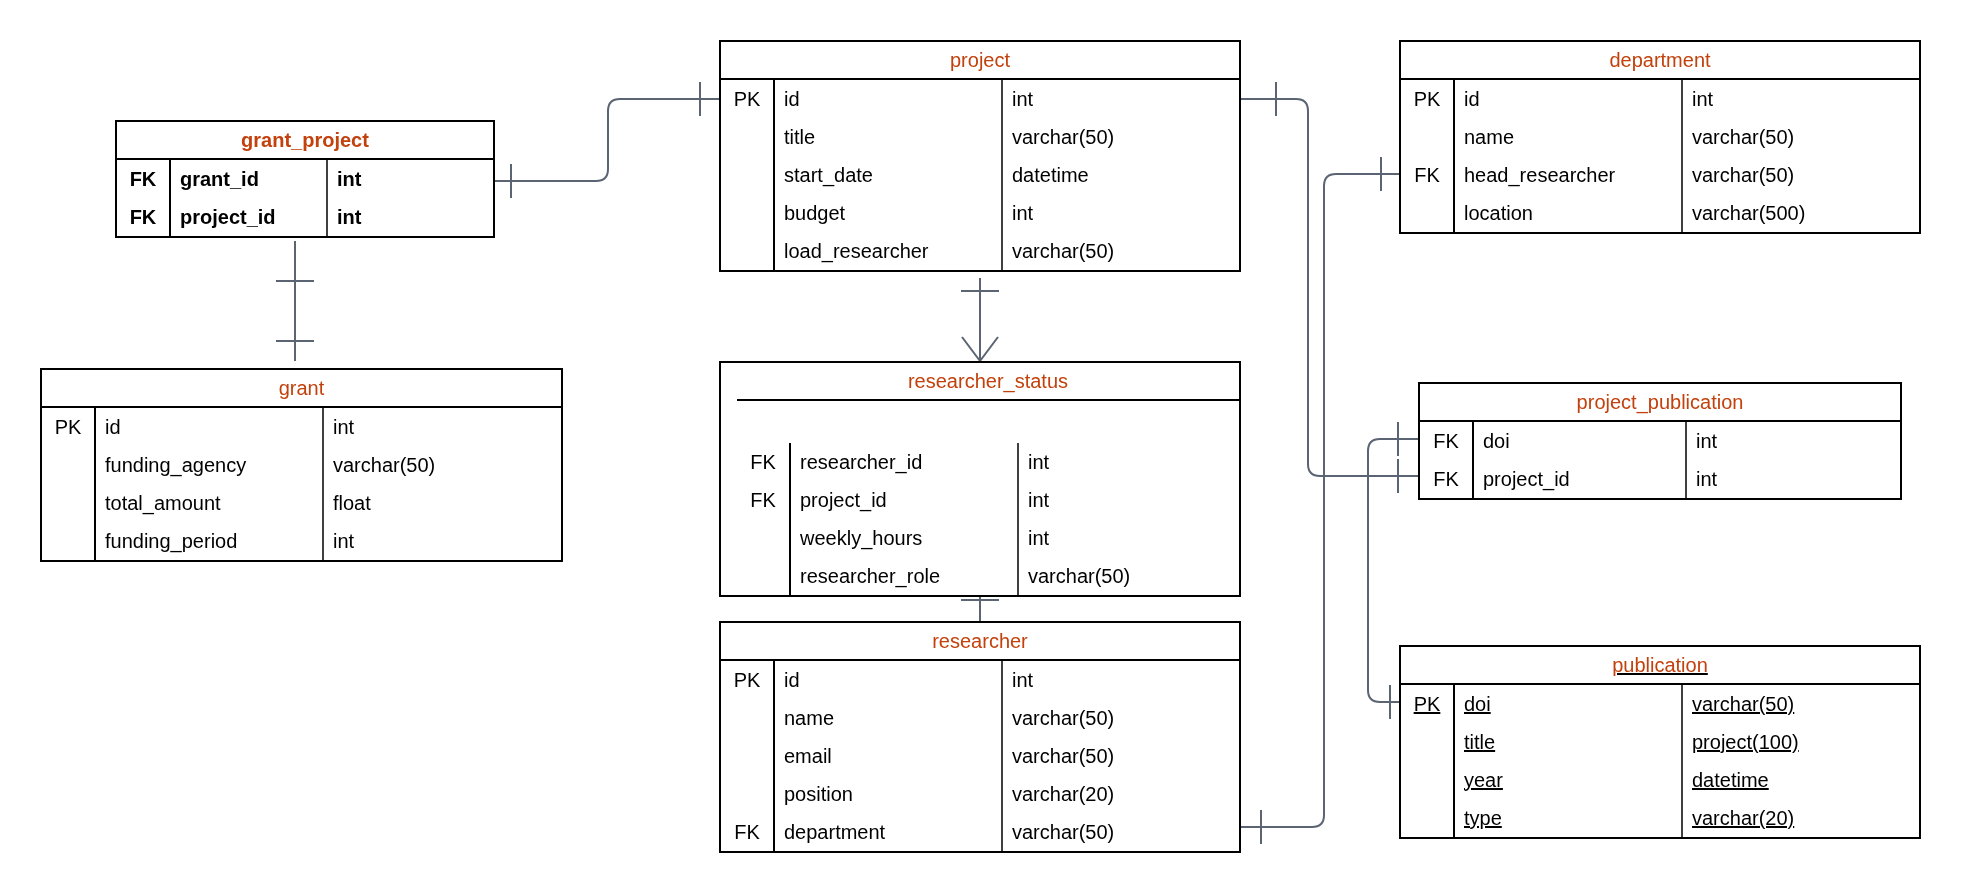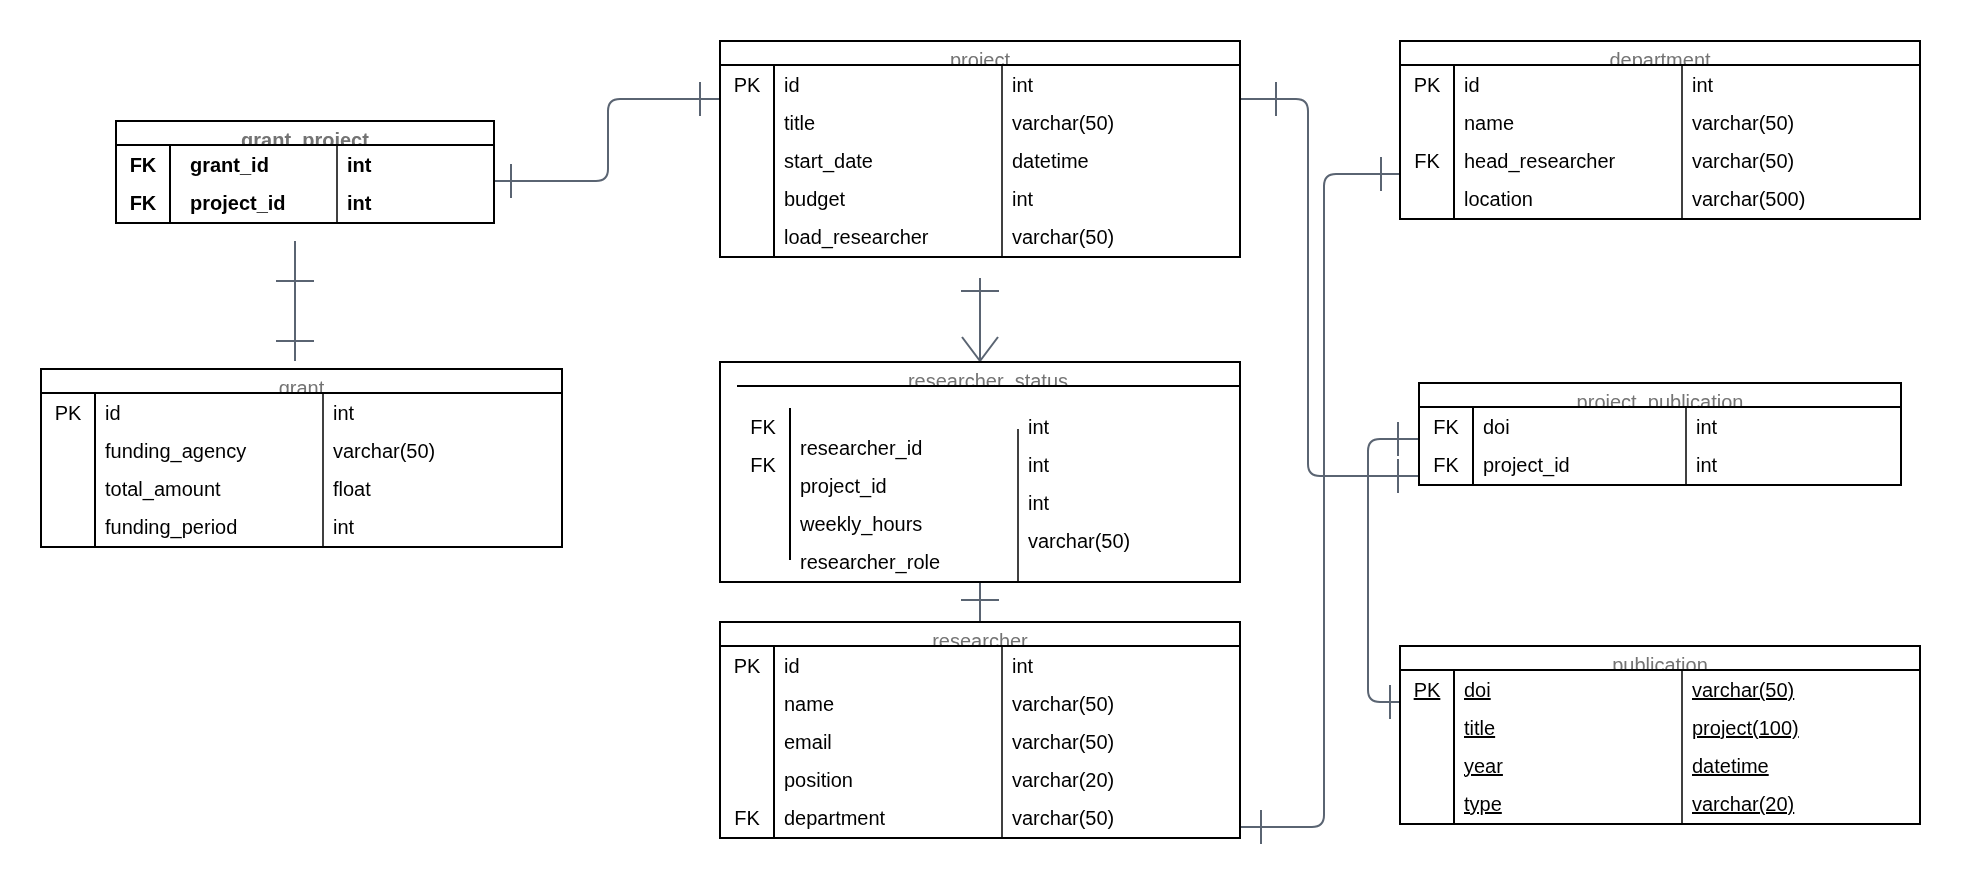--- a/index.html
+++ b/index.html
@@ -28,34 +28,34 @@
   }
   .entity {
     position: absolute;
     box-sizing: border-box;
     border: 2px solid #000000;
     background: #ffffff;
     z-index: 5;
   }
   .entity-title {
     box-sizing: border-box;
-    height: 24px;
+    height: 38px;
     line-height: 36px;
     text-align: center;
     font-size: 20px;
-    color: #737373;
+    color: #c2410c;
     border-bottom: 2px solid #000000;
     background: #ffffff;
     white-space: nowrap;
     overflow: hidden;
   }
   .entity-body {
     display: flex;
     flex-direction: row;
-    align-items: center;
+    align-items: flex-end;
   }
   .col-key {
     box-sizing: border-box;
     width: 54px;
     flex: 0 0 54px;
     border-right: 2px solid #000000;
   }
   .col-name {
     box-sizing: border-box;
     flex: 1 1 auto;
@@ -137,21 +137,21 @@
     </g>
   </svg>
 
   <div class="entity" style="left:115px; top:120px; width:380px;font-weight:bold;">
     <div class="entity-title">grant_project</div>
     <div class="entity-body">
       <div class="col-key" style="flex:0 0 54px;">
         <div class="cell">FK</div>
         <div class="cell">FK</div>
       </div>
-      <div class="col-name" style="flex:0 0 157px;margin-left:10px;">
+      <div class="col-name" style="flex:0 0 157px;">
         <div class="cell">grant_id</div>
         <div class="cell">project_id</div>
       </div>
       <div class="col-type" style="flex:1 1 auto;">
         <div class="cell">int</div>
         <div class="cell">int</div>
       </div>
     </div>
   </div>
 

